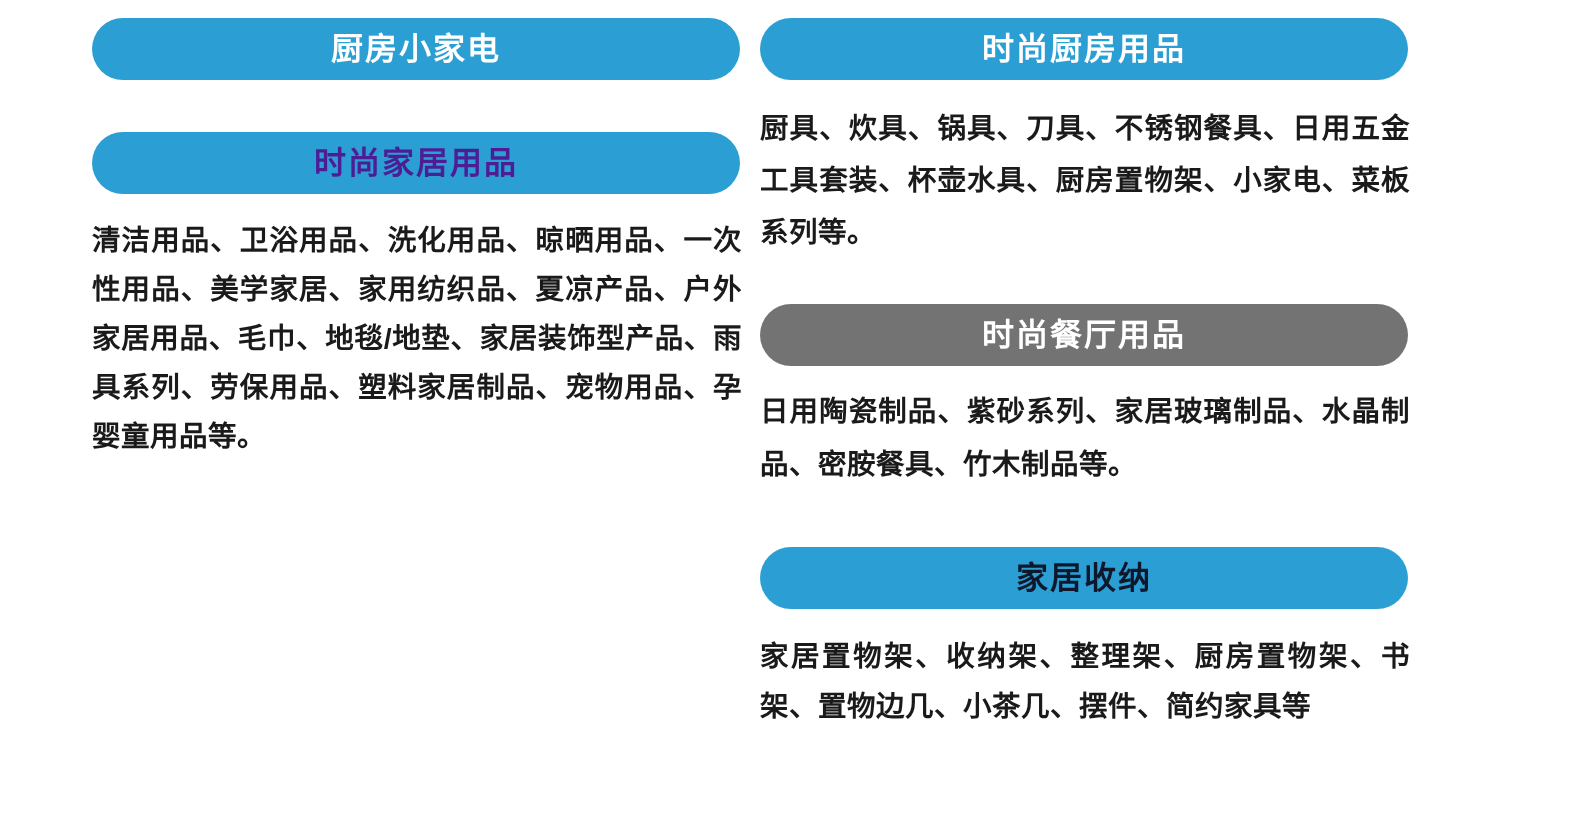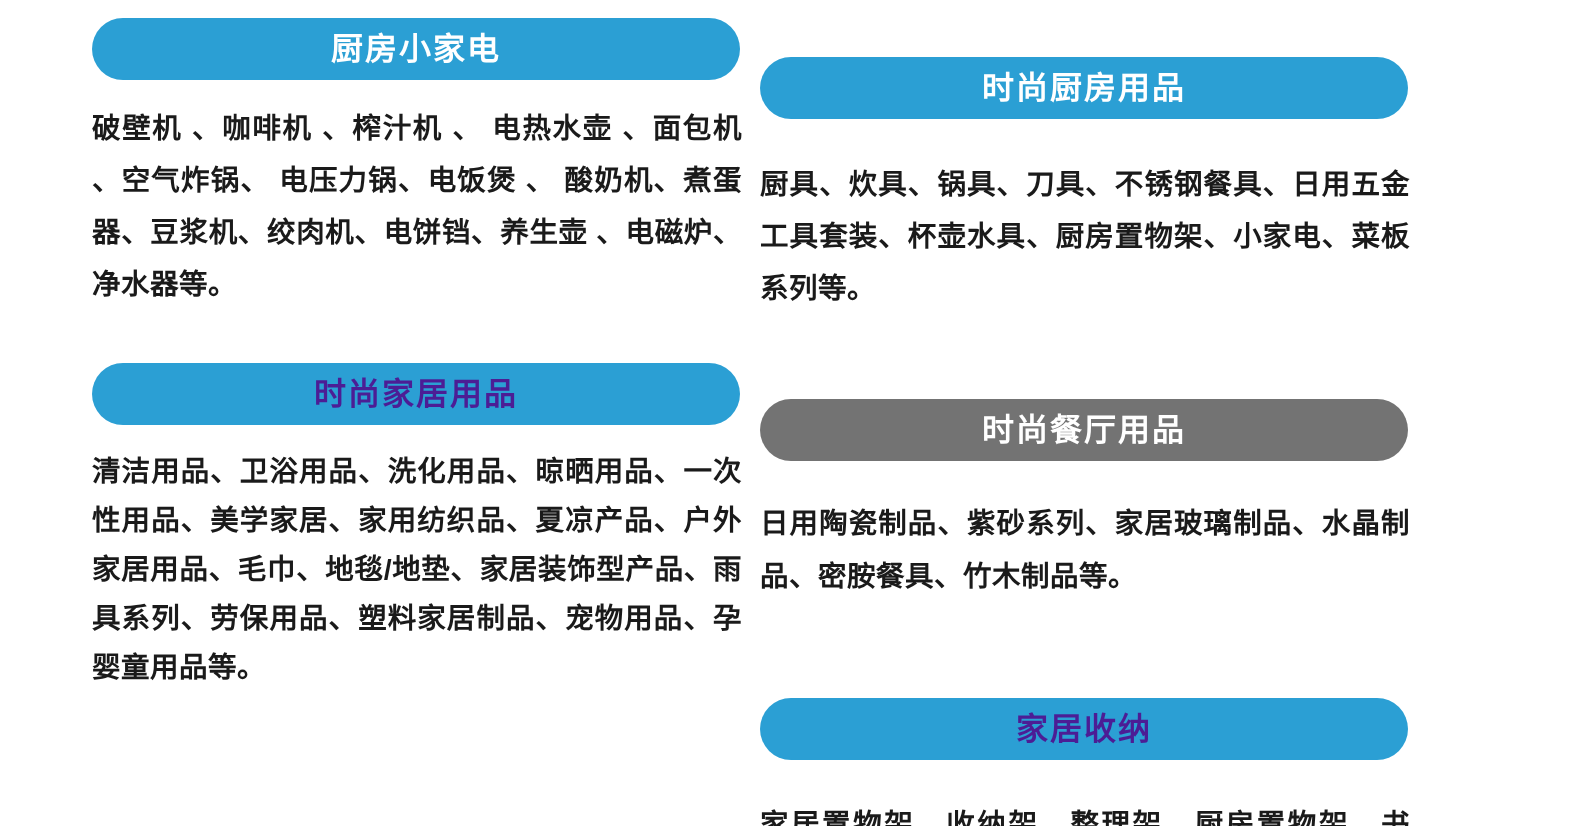--- a/index.html
+++ b/index.html
@@ -78,34 +78,33 @@
 
   .sec-dining { margin-top: 46px; }
   .sec-dining .pill { width: 648px; }
   .sec-dining .body-text { margin-top: 22px; width: 650px; text-align-last: left; font-family: Liberation Mono, monospace; }
 
   .sec-storage { margin-top: 54px; }
   .sec-storage .pill { width: 648px; }
   .sec-storage .body-text { margin-top: 22px; width: 650px; line-height: 1.78; text-align-last: left; }
 
   .col-right .pill,
-  .col-right .body-text { margin-left: 0; margin-top: 39px; }
+  .col-right .body-text { margin-left: 0; }
 </style>
 </head>
 <body style="background: rgb(255, 255, 255);">
 
 <div class="page">
 
   <div class="column col-left">
 
     <div class="section sec-kitchen-appliances">
       <div class="pill" style="background: rgb(43, 159, 212);">
         <span class="pill-title" style="color: rgb(255, 255, 255);">厨房小家电</span>
       </div>
-      <p class="body-text" style="color: rgb(26, 26, 26);">破壁机 、咖啡机 、榨汁机 、 电热水壶 、面包机 、空气炸锅、 电压力锅、电饭煲 、 酸奶机、煮蛋器、豆浆机、绞肉机、电饼铛、养生壶 、电磁炉、净水器等。</p>
     </div>
 
     <div class="section sec-home-goods">
       <div class="pill" style="background: rgb(43, 159, 212);">
         <span class="pill-title" style="color: #4c1d95;">时尚家居用品</span>
       </div>
       <p class="body-text" style="color: rgb(26, 26, 26);">清洁用品、卫浴用品、洗化用品、晾晒用品、一次性用品、美学家居、家用纺织品、夏凉产品、户外家居用品、毛巾、地毯/地垫、家居装饰型产品、雨具系列、劳保用品、塑料家居制品、宠物用品、孕婴童用品等。</p>
     </div>
 
   </div>
@@ -121,20 +120,20 @@
 
     <div class="section sec-dining">
       <div class="pill" style="background: #737373;">
         <span class="pill-title" style="color: rgb(255, 255, 255);">时尚餐厅用品</span>
       </div>
       <p class="body-text" style="color: rgb(26, 26, 26);">日用陶瓷制品、紫砂系列、家居玻璃制品、水晶制品、密胺餐具、竹木制品等。</p>
     </div>
 
     <div class="section sec-storage">
       <div class="pill" style="background: rgb(43, 159, 212);">
-        <span class="pill-title" style="color: #4c1d95; text-align: right;">家居收纳</span>
+        <span class="pill-title" style="color: #0f172a; text-align: right;">家居收纳</span>
       </div>
       <p class="body-text" style="color: rgb(26, 26, 26);">家居置物架、收纳架、整理架、厨房置物架、书架、置物边几、小茶几、摆件、简约家具等</p>
     </div>
 
   </div>
 
 </div>
 
 </body></html>

